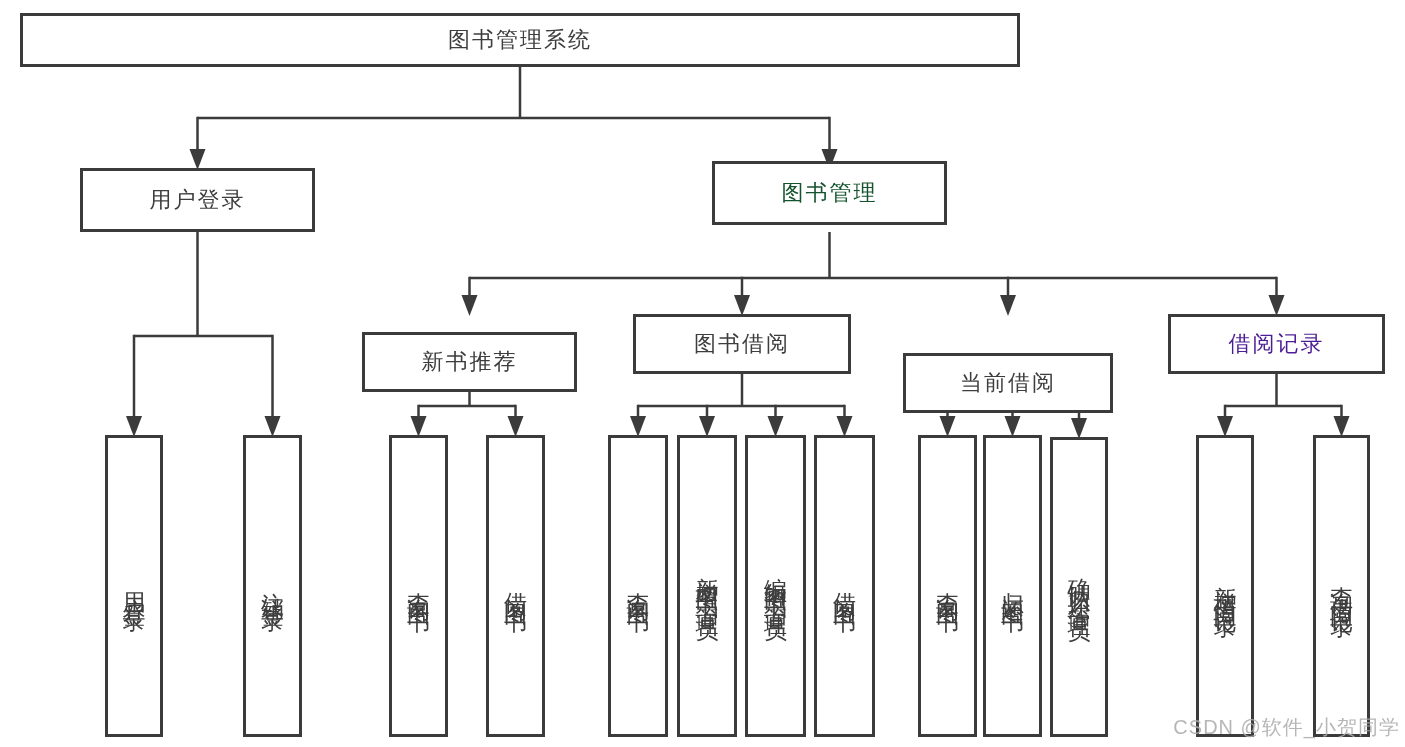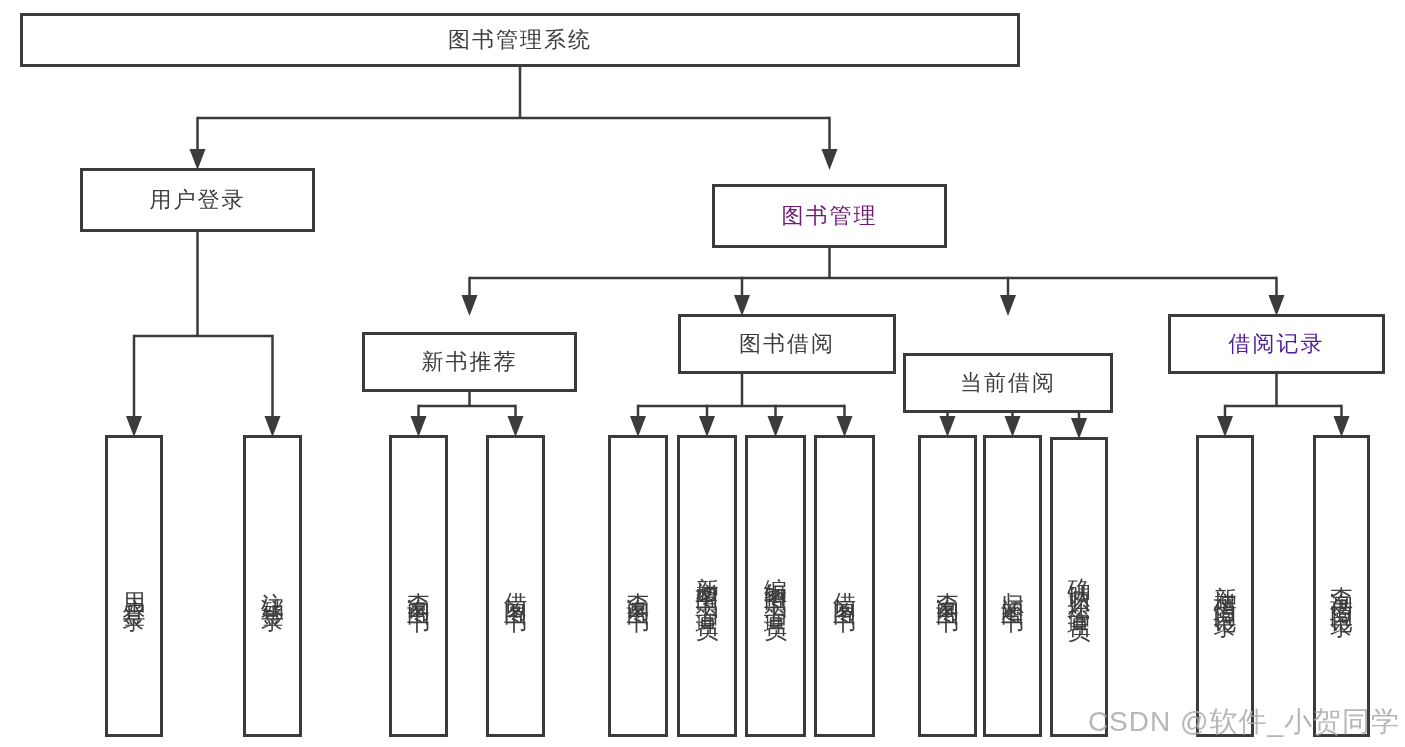--- a/index.html
+++ b/index.html
@@ -38,21 +38,21 @@
     text-orientation: mixed;
     font-size: 23px;
     letter-spacing: 6px;
     line-height: 1;
     white-space: nowrap;
   }
   .watermark {
     position: absolute;
     right: 5px;
     bottom: 6px;
-    font-size: 28px;
+    font-size: 20px;
     letter-spacing: 1px;
     color: rgba(172, 172, 172, 0.88);
     z-index: 3;
     white-space: nowrap;
   }
 </style>
 </head>
 <body>
 
 <div class="canvas">
@@ -124,27 +124,27 @@
         <polygon points="1333.5,416 1349.5,416 1341.5,437" fill="#3b3b3b"></polygon>
       </g>
     </svg>
   <div id="nodes">
       <div class="node h" style="left: 20px; top: 13px; width: 1000px; height: 54px; border-color: rgb(59, 59, 59); color: rgb(61, 61, 61);">
         <span class="label">图书管理系统</span>
       </div>
       <div class="node h" style="left: 80px; top: 168px; width: 235px; height: 64px; border-color: rgb(59, 59, 59); color: rgb(61, 61, 61);">
         <span class="label">用户登录</span>
       </div>
-      <div class="node h" style="left: 712px; top: 184px; width: 235px; height: 64px; border-color: rgb(59, 59, 59); color: #701a75;">
+      <div class="node h" style="left: 712px; top: 161px; width: 235px; height: 64px; border-color: rgb(59, 59, 59); color: #14532d;">
         <span class="label">图书管理</span>
       </div>
       <div class="node h" style="left: 362px; top: 332px; width: 215px; height: 60px; border-color: rgb(59, 59, 59); color: rgb(61, 61, 61);">
         <span class="label">新书推荐</span>
       </div>
-      <div class="node h" style="left: 633px; top: 314px; width: 218px; height: 60px; border-color: rgb(59, 59, 59); color: rgb(61, 61, 61); margin-left: 45px;">
+      <div class="node h" style="left: 633px; top: 314px; width: 218px; height: 60px; border-color: rgb(59, 59, 59); color: rgb(61, 61, 61);">
         <span class="label">图书借阅</span>
       </div>
       <div class="node h" style="left: 903px; top: 314px; width: 210px; height: 60px; border-color: rgb(59, 59, 59); color: rgb(61, 61, 61); margin-top: 39px;">
         <span class="label">当前借阅</span>
       </div>
       <div class="node h" style="left: 1168px; top: 314px; width: 217px; height: 60px; border-color: rgb(59, 59, 59); color: #4c1d95;">
         <span class="label">借阅记录</span>
       </div>
       <div class="node v" style="left: 105px; top: 435px; width: 58px; height: 302px; border-color: rgb(59, 59, 59); color: rgb(61, 61, 61);">
         <span class="label">用户登录</span>

